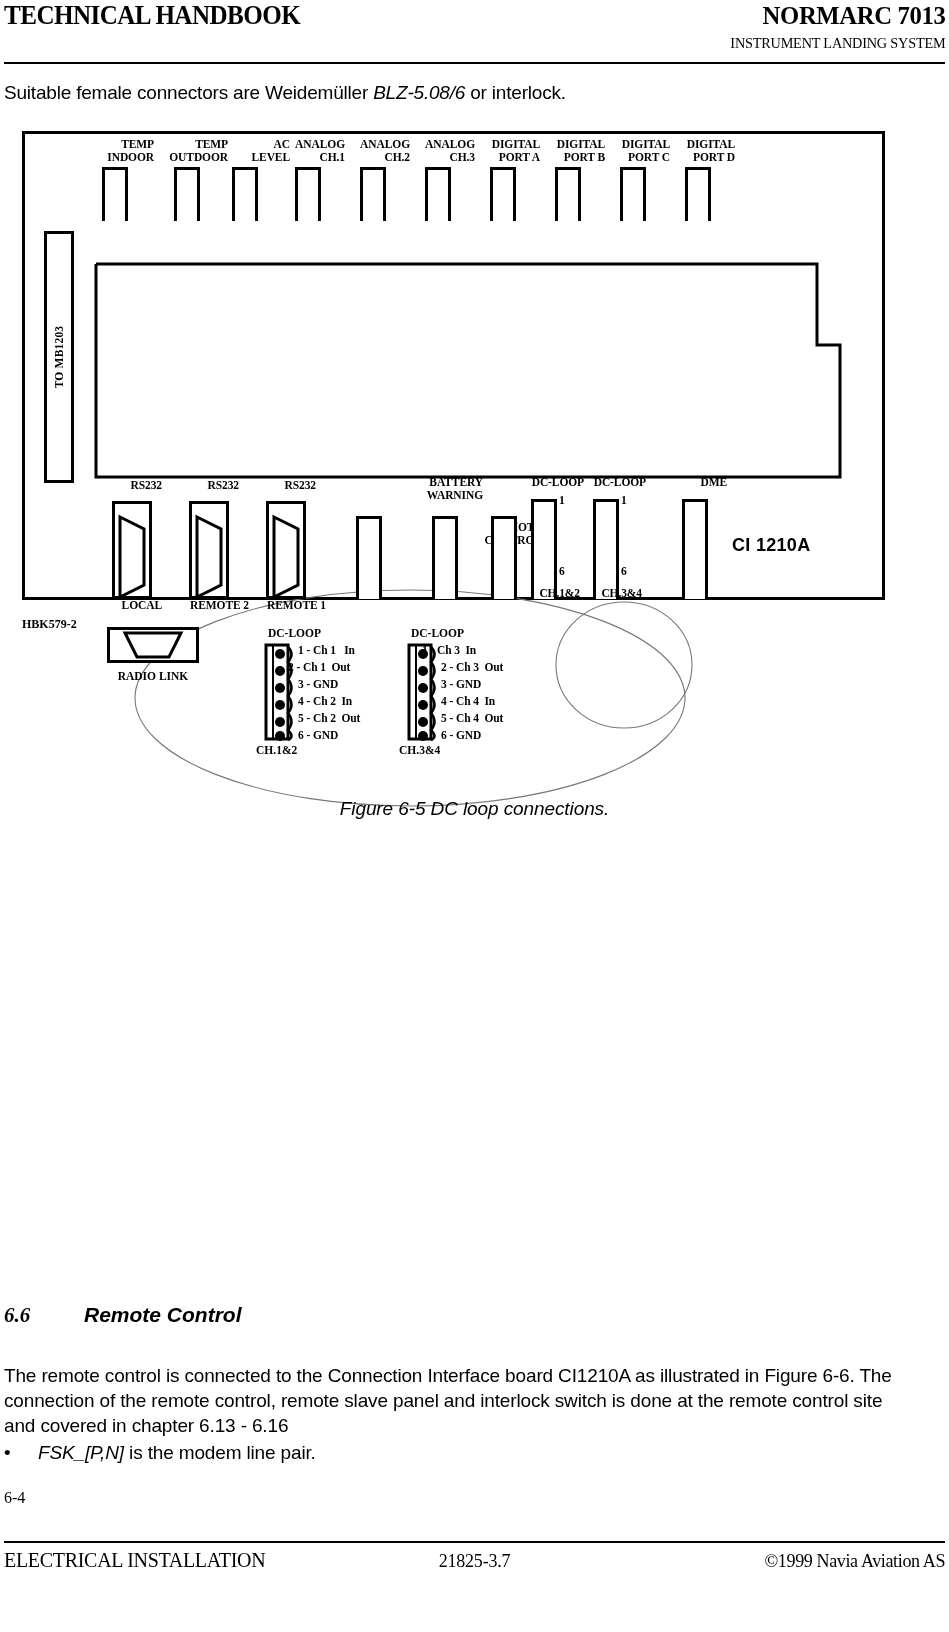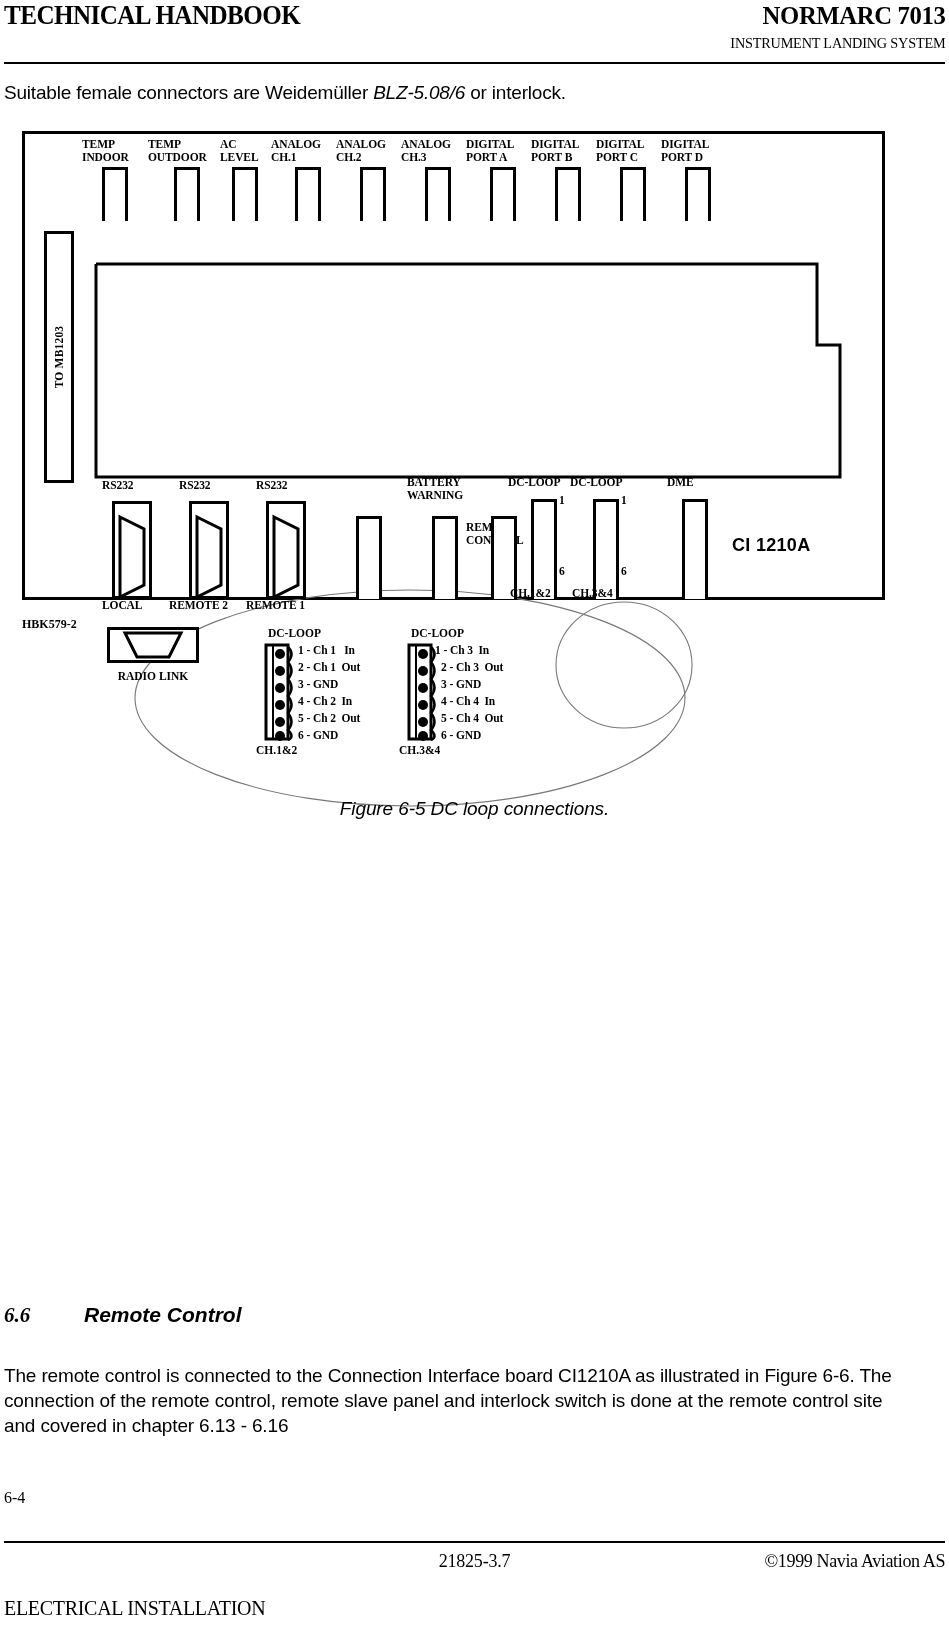--- a/index.html
+++ b/index.html
@@ -94,21 +94,21 @@
     border: 3px solid #000;
     background: #fff;
   }
   .conn.open-bottom { border-bottom: none; }
 
   .conn-label {
     position: absolute;
     font-family: "Liberation Serif", serif;
     font-size: 11.5px;
     font-weight: bold;
-    text-align: left;
+    text-align: right;
     line-height: 12.5px;
     letter-spacing: -0.1px;
     white-space: pre-line;
   }
   .conn-label.below {
     line-height: 12.5px;
   }
 
   
   .mb-conn {
@@ -259,21 +259,20 @@
     width: 941px; height: 2px;
     background: #000;
   }
   .ftr-left {
     position: absolute;
     left: 4px; top: 1549px;
     font-family: "Liberation Serif", serif;
     font-size: 20px;
     letter-spacing: -0.3px;
     white-space: nowrap;
-    margin-top: 48px;
   }
   .ftr-page {
     position: absolute;
     left: 4px; top: 1489px;
     font-family: "Liberation Serif", serif;
     font-size: 16px;
     white-space: nowrap;
   }
   .ftr-center {
     position: absolute;
@@ -458,59 +457,62 @@
       <line x1="9" y1="2" x2="9" y2="96" stroke="#000" stroke-width="2"></line>
       <circle cx="16" cy="11" r="5"></circle>
         <circle cx="16" cy="28" r="5"></circle>
         <circle cx="16" cy="45" r="5"></circle>
       <circle cx="16" cy="62" r="5"></circle>
         <circle cx="16" cy="79" r="5"></circle>
         <circle cx="16" cy="93" r="5"></circle>
       <path d="M24,4 Q31,11 24,19 Q31,28 24,36 Q31,45 24,53 Q31,62 24,70 Q31,79 24,87 Q31,94 24,97" fill="none" stroke="#000" stroke-width="2.5"></path>
     </svg>
     <div class="pinrow" style="left:276px; top:513px;">1 - Ch 1   In</div>
-    <div class="pinrow" style="left:276px; top:530px;">2 - Ch 1  Out</div>
+    <div class="pinrow" style="left:266px; top:530px;">2 - Ch 1  Out</div>
     <div class="pinrow" style="left:276px; top:547px;">3 - GND</div>
     <div class="pinrow" style="left:276px; top:564px;">4 - Ch 2  In</div>
     <div class="pinrow" style="left:276px; top:581px;">5 - Ch 2  Out</div>
     <div class="pinrow" style="left:276px; top:598px;">6 - GND</div>
     <div class="detail-foot" style="left:234px; top:613px;">CH.1&amp;2</div>
   </div>
 
   <div class="detail-block">
     <div class="detail-title" style="left:389px; top:496px;">DC-LOOP</div>
     <svg style="position:absolute; left:385px; top:512px;" width="32" height="98">
       <rect x="2" y="2" width="22" height="94" fill="none" stroke="#000" stroke-width="3"></rect>
       <line x1="9" y1="2" x2="9" y2="96" stroke="#000" stroke-width="2"></line>
       <circle cx="16" cy="11" r="5"></circle>
         <circle cx="16" cy="28" r="5"></circle>
         <circle cx="16" cy="45" r="5"></circle>
       <circle cx="16" cy="62" r="5"></circle>
         <circle cx="16" cy="79" r="5"></circle>
         <circle cx="16" cy="93" r="5"></circle>
       <path d="M24,4 Q31,11 24,19 Q31,28 24,36 Q31,45 24,53 Q31,62 24,70 Q31,79 24,87 Q31,94 24,97" fill="none" stroke="#000" stroke-width="2.5"></path>
     </svg>
-    <div class="pinrow" style="left:413px; top:513px;">1 - Ch 3  In</div>
+    <div class="pinrow" style="left:400px; top:513px;">1 - Ch 3  In</div>
     <div class="pinrow" style="left:419px; top:530px;">2 - Ch 3  Out</div>
     <div class="pinrow" style="left:419px; top:547px;">3 - GND</div>
     <div class="pinrow" style="left:419px; top:564px;">4 - Ch 4  In</div>
     <div class="pinrow" style="left:419px; top:581px;">5 - Ch 4  Out</div>
     <div class="pinrow" style="left:419px; top:598px;">6 - GND</div>
     <div class="detail-foot" style="left:377px; top:613px;">CH.3&amp;4</div>
   </div>
 
 </div>
 
 <div class="fig-caption">Figure 6-5 DC loop connections.</div>
 
 <div class="sec-num">6.6</div>
 <div class="sec-title">Remote Control</div>
 
 <div class="body-text">The remote control is connected to the Connection Interface board CI1210A as illustrated in Figure 6-6. The connection of the remote control, remote slave panel and interlock switch is done at the remote control site and covered in chapter 6.13 - 6.16</div>
 
 <div class="bullets">
+  <div class="b-row">
+    <span class="b-dot">•</span><i>FSK_[P,N]</i><span> is the modem line pair.</span>
+  </div>
 </div>
 
 <div class="rule-bottom"></div>
 <div class="ftr-left">ELECTRICAL INSTALLATION</div>
 <div class="ftr-page">6-4</div>
 <div class="ftr-center">21825-3.7</div>
 <div class="ftr-right">©1999 Navia Aviation AS</div>
 
 </body></html>

